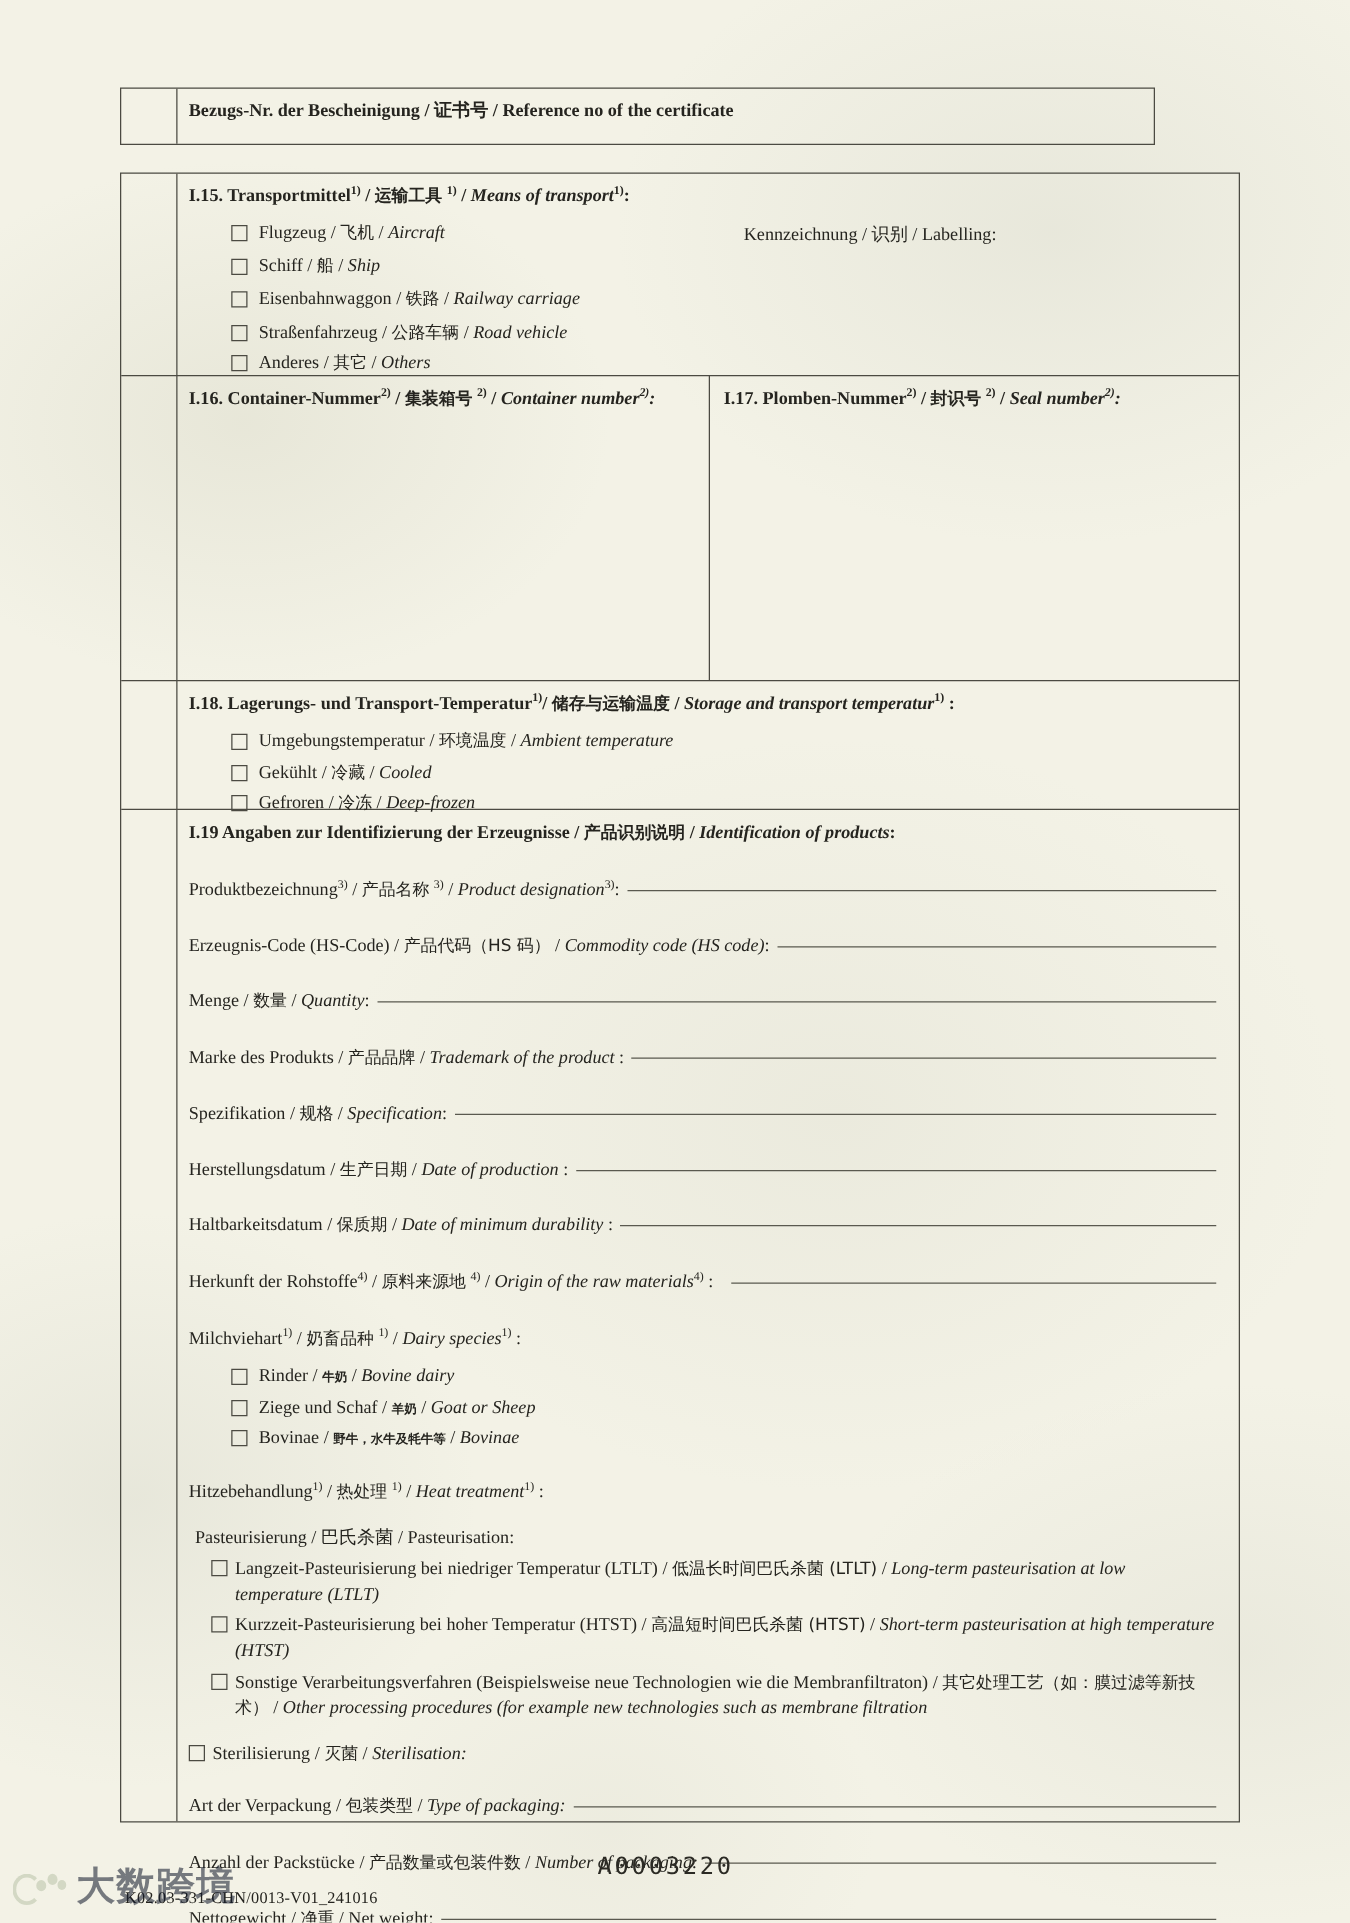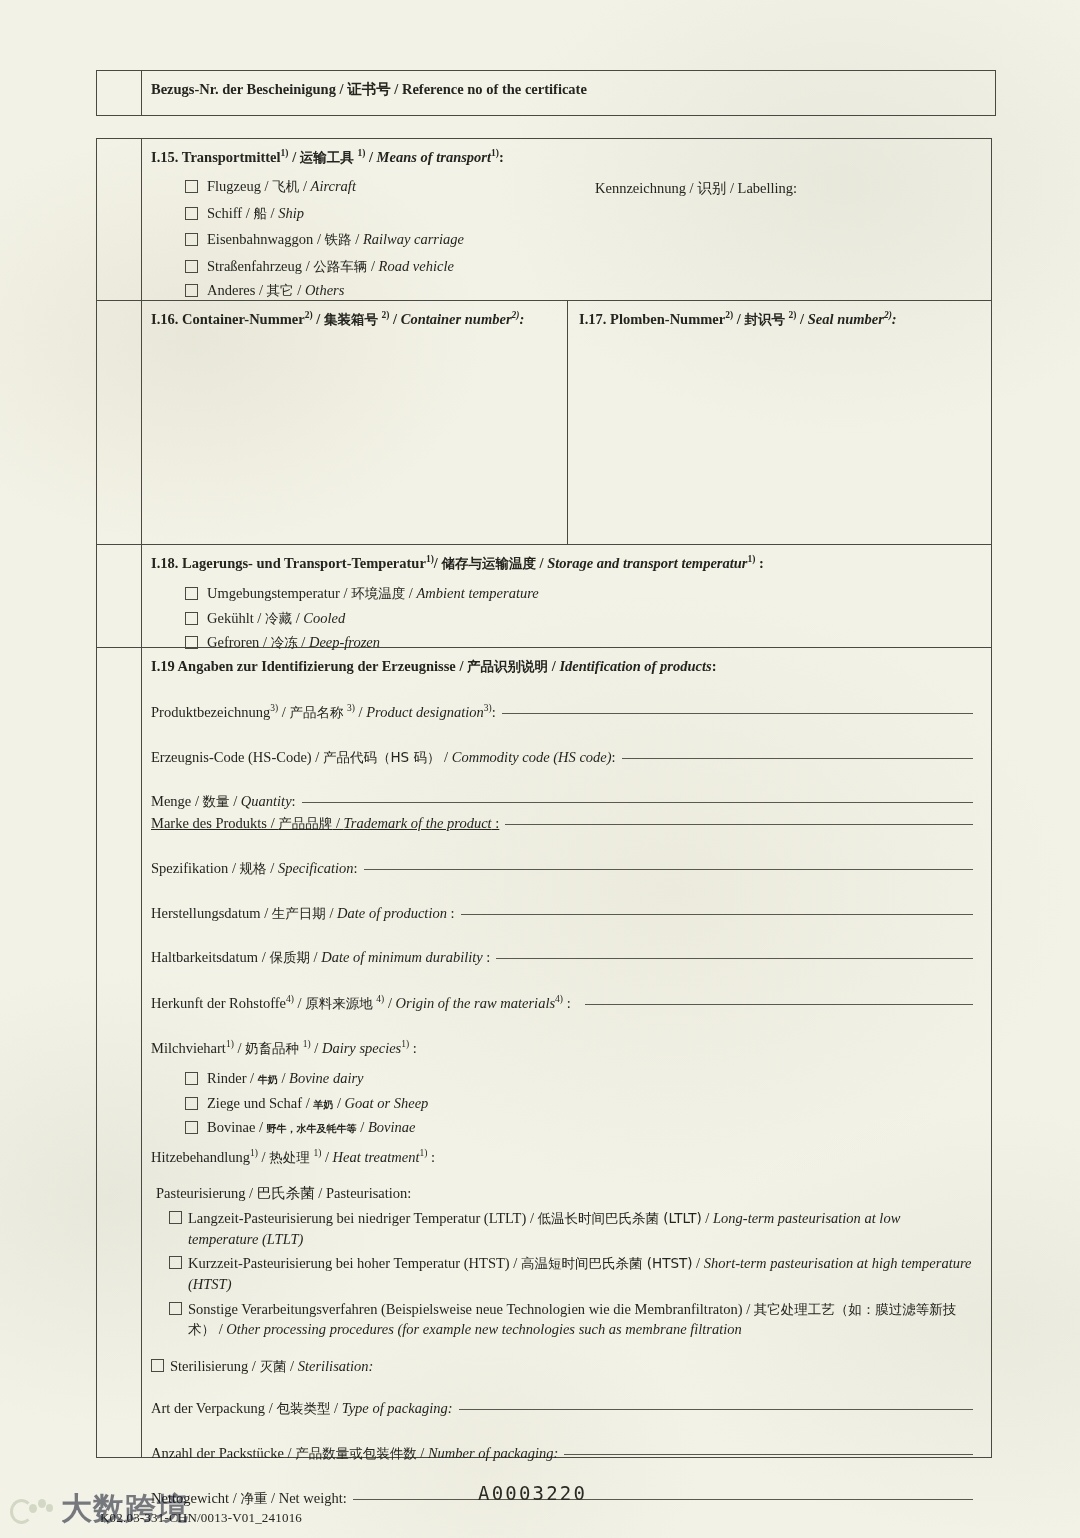--- a/index.html
+++ b/index.html
@@ -28,21 +28,21 @@
       radial-gradient(ellipse 300px 240px at 45% 95%, rgba(208,208,192,.18), rgba(208,208,192,0) 72%);
     pointer-events: none;
     z-index: 0;
   }
   #page { position: absolute; inset: 0; z-index: 1; }
 
   .frame { position: absolute; border: 1.5px solid #4b4a42; box-sizing: border-box; }
 
   
   #ref-box {
-    left: 96px; top: 70px; width: 900px; height: 46px;
+    left: 96px; top: 70px; width: 828px; height: 46px;
   }
   #ref-box .split {
     position: absolute; left: 44px; top: 0; bottom: 0; width: 0;
     border-left: 1.5px solid #4b4a42;
   }
   #ref-box .ref-text {
     position: absolute; left: 54px; top: 8px;
     font-size: 14.5px; white-space: nowrap;
   }
 
@@ -294,21 +294,21 @@
 
       <div class="fieldrow" style="margin-top:23px;">
         <span class="flabel lbl">
           <span>Menge</span> /
           <span class="cjk">数量</span> /
           <span class="it">Quantity</span>:
         </span>
         <span class="fline"></span>
       </div>
 
-      <div class="fieldrow" style="text-decoration:underline;">
+      <div class="fieldrow" style="margin-top:23px;">
         <span class="flabel lbl">
           <span>Marke des Produkts</span> /
           <span class="cjk">产品品牌</span> /
           <span class="it">Trademark of the product</span> :
         </span>
         <span class="fline"></span>
       </div>
 
       <div class="fieldrow" style="margin-top:23px;">
         <span class="flabel lbl">
@@ -371,21 +371,21 @@
         <div class="cbrow">
           <span class="cbox"></span>
           <span class="cbtext">
             <span>Bovinae</span> /
             <span class="bcjk">野牛，水牛及牦牛等</span> /
             <span class="it">Bovinae</span>
           </span>
         </div>
       </div>
 
-      <div class="lbl" style="margin-top:8px;">
+      <div class="lbl" style="margin-top:22px;">
         <span>Hitzebehandlung</span><span class="sup">1)</span> /
         <span class="cjk">热处理</span> <span class="sup">1)</span> /
         <span class="it">Heat treatment</span><span class="sup">1)</span> :
       </div>
 
       <div class="lbl" style="margin-top:14px; padding-left:5px;">
         <span>Pasteurisierung / 巴氏杀菌 / Pasteurisation:</span>
       </div>
 
       <div style="padding-left:18px; margin-top:4px;">

